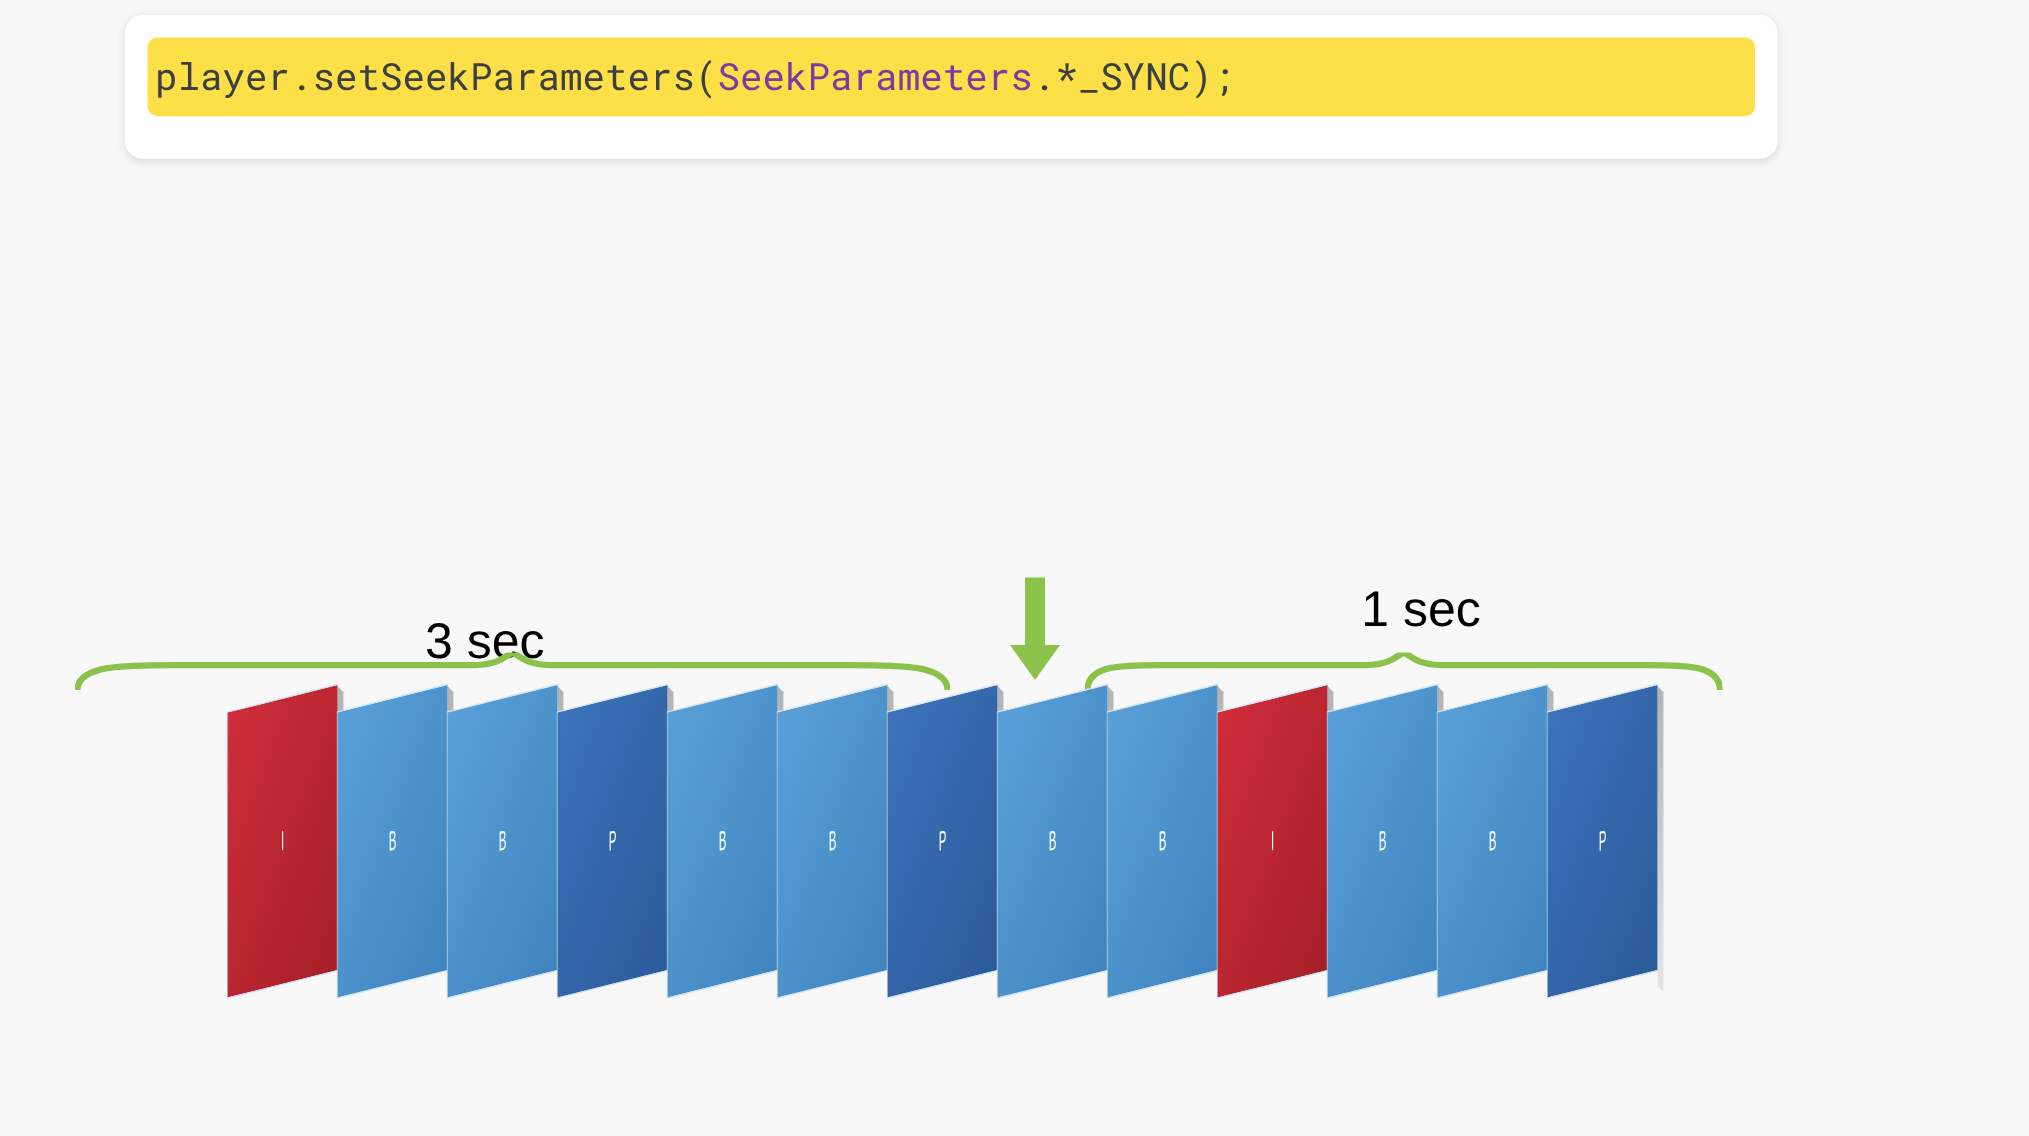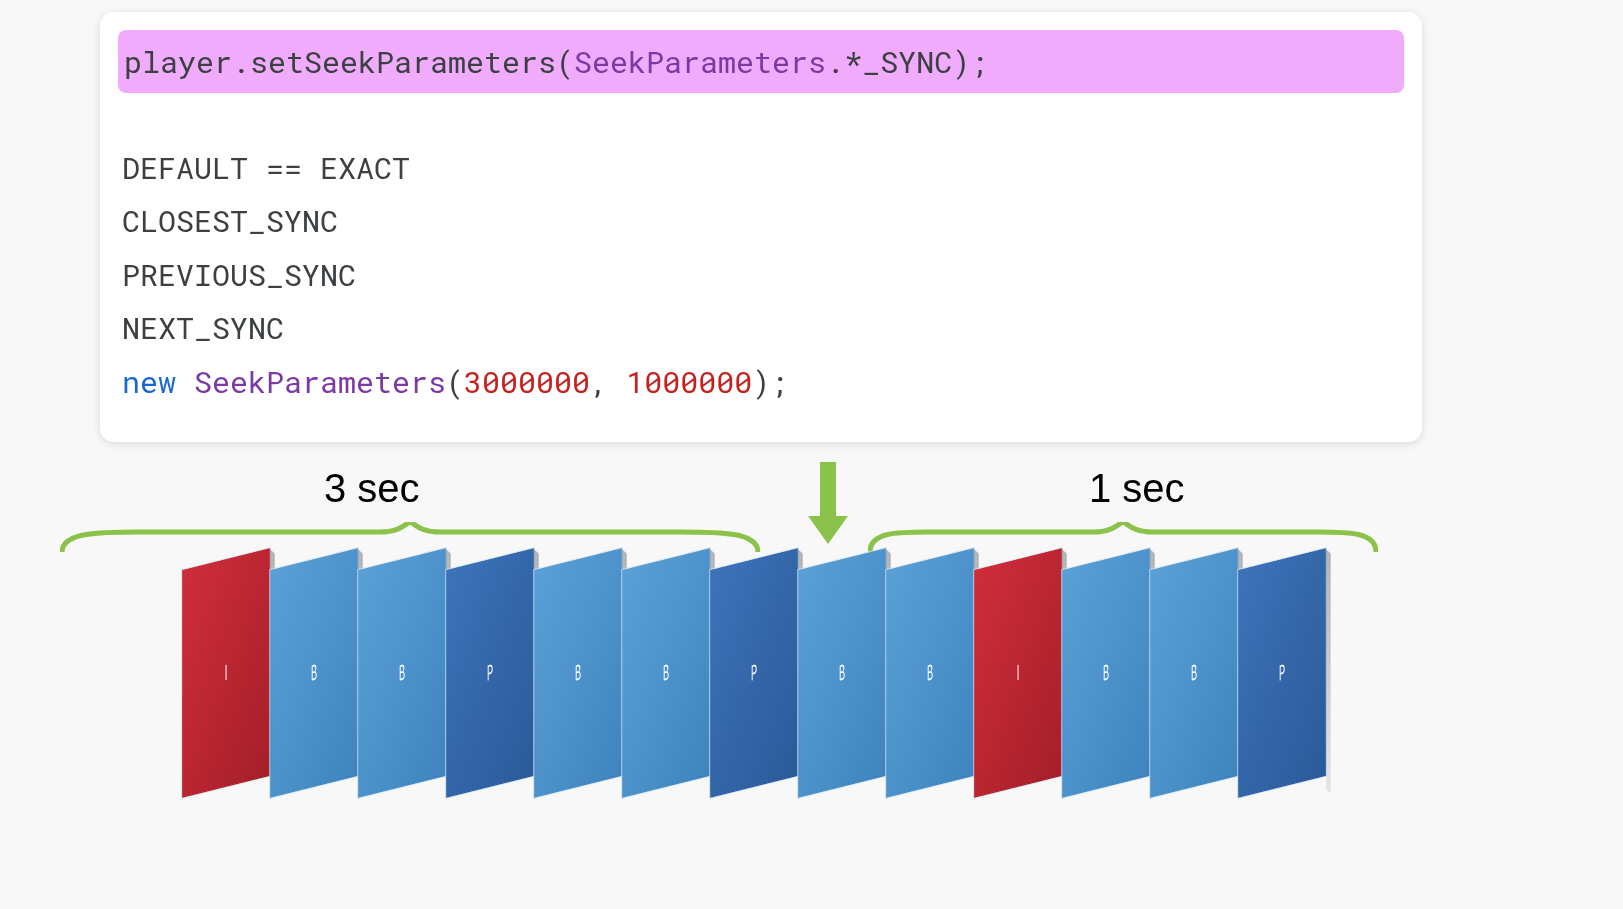--- a/index.html
+++ b/index.html
@@ -16,21 +16,21 @@
     position: absolute;
     top: 12px;
     left: 100px;
     width: 1322px;
     background: #ffffff;
     border-radius: 14px;
     box-shadow: 0 2px 8px rgba(0,0,0,.12);
     padding-bottom: 34px;
   }
   .code-green {
-    background: #f0abfc;
+    background: #fde047;
     border-radius: 8px;
     margin: 18px 18px 0 18px;
     padding: 12px 6px;
     font-family: "Roboto Mono","Consolas","Menlo",monospace;
     font-size: 30px;
     color: #3c4043;
     white-space: pre;
   }
   .tok-type { color: #7b3aa3; }
   .code-body {
@@ -50,21 +50,21 @@
     top: 456px;
     width: 1623px;
     height: 430px;
   }
   .label {
     position: absolute;
     font-size: 40px;
     color: #000;
     top: 10px;
   }
-  .label.left { left: 324px; }
+  .label.left { left: 340px; margin-top: 25px; }
   .label.right{ left: 1089px;}
 
   
   .arrow {
     position: absolute;
     left: 816px;
     top: 6px;
     width: 24px;
     height: 86px;
   }
@@ -116,25 +116,20 @@
   .f-i { background:linear-gradient(135deg,#cf2d3a,#a51f28); }
   .f-b { background:linear-gradient(135deg,#5aa0d8,#3f84be); }
   .f-p { background:linear-gradient(135deg,#3c73b9,#2b5a9a); }
 </style>
 </head>
 <body>
 
 <div class="code-card">
   <div class="code-green"><span>player.setSeekParameters(</span><span class="tok-type">SeekParameters</span><span>.*_SYNC);</span></div>
 
-  <div class="code-body"><span>DEFAULT == EXACT</span>
-<span>CLOSEST_SYNC</span>
-<span>PREVIOUS_SYNC</span>
-<span>NEXT_SYNC</span>
-<span class="tok-kw">new </span><span class="tok-type">SeekParameters</span><span>(</span><span class="tok-num">3000000</span><span>, </span><span class="tok-num">1000000</span><span>);</span></div>
 </div>
 
 <div class="diagram">
 
   <div class="label left">3 sec</div>
   <div class="label right">1 sec</div>
 
   <div class="arrow">
     <div class="shaft"></div>
       <div class="head"></div>

